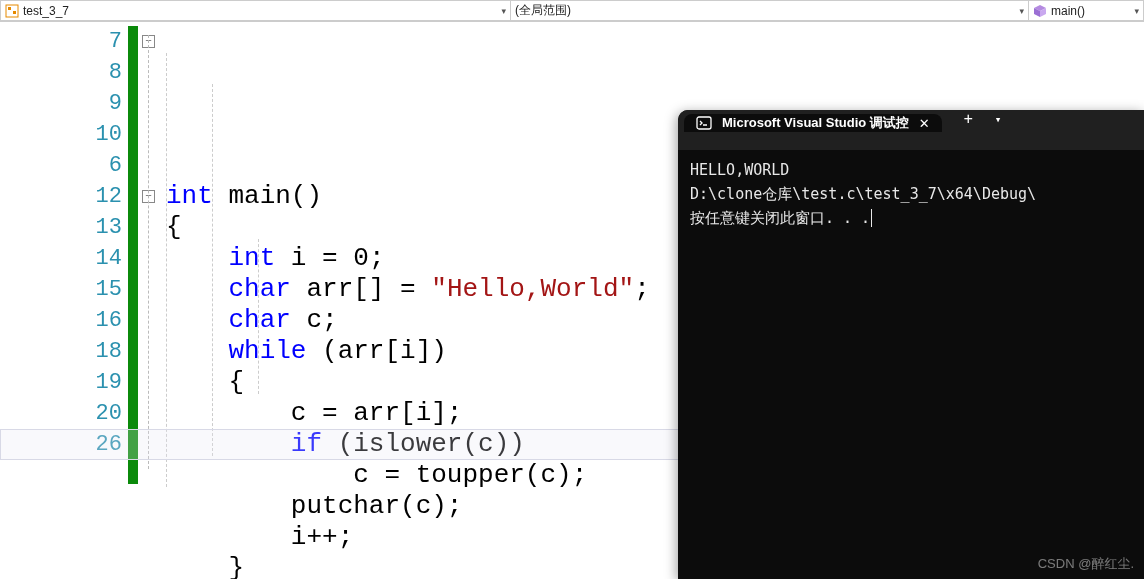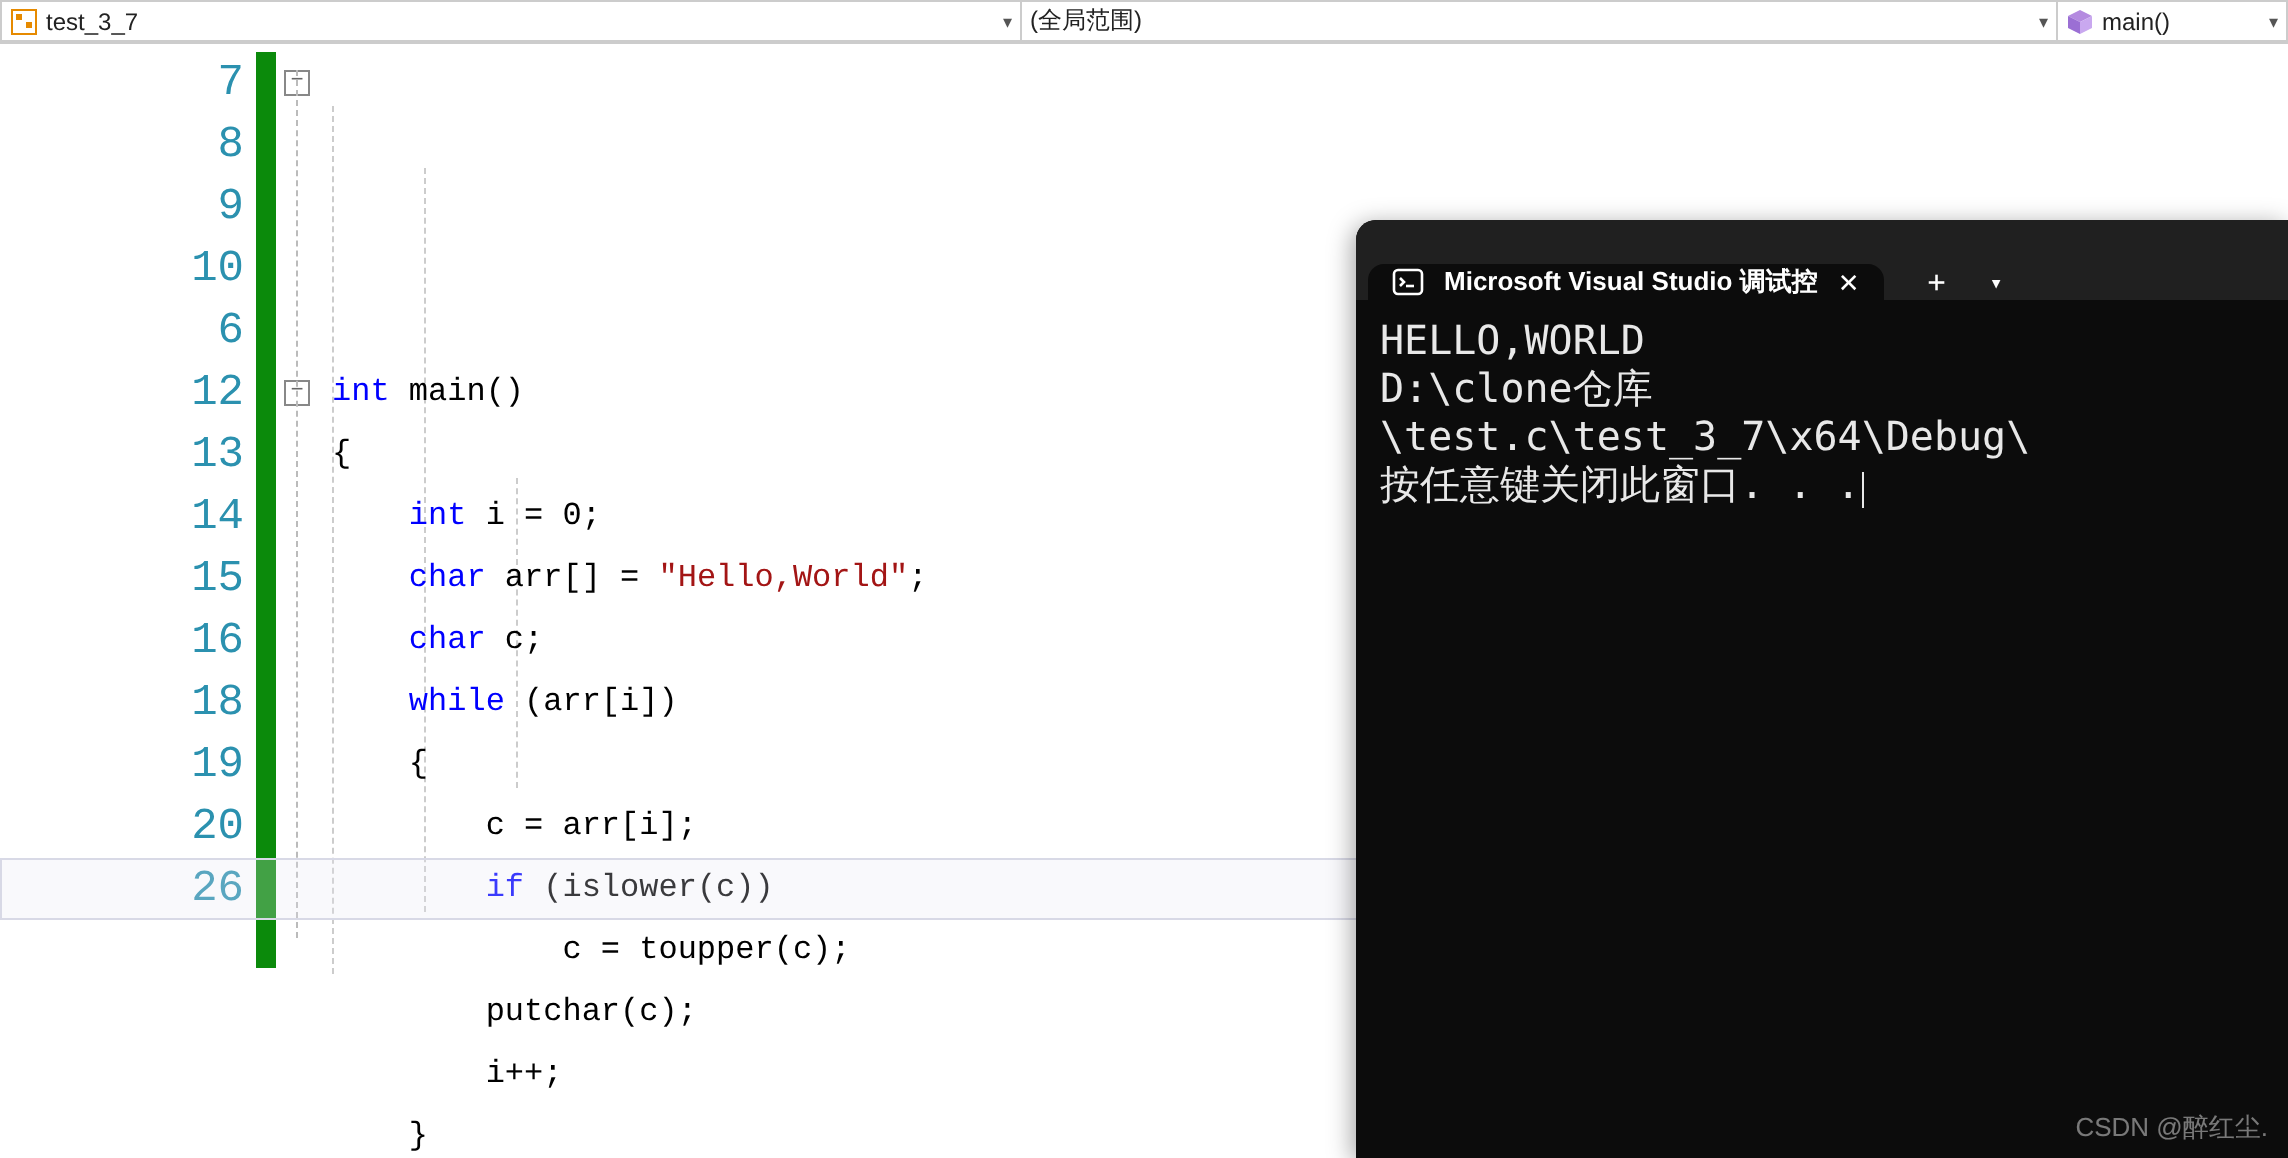--- a/index.html
+++ b/index.html
@@ -88,21 +88,21 @@
   }
   .fold-line {
     position: absolute;
     left: 10px;
     width: 0;
     border-left: 1px dashed #bbb;
   }
 
   .code {
     flex: 1;
-    font-size: 16px;
+    font-size: 26px;
     line-height: 31px;
     padding-top: 4px;
     white-space: pre;
     position: relative;
   }
   .code .row { height: 31px; position: relative; }
   .code .hl-row {
     position: absolute;
     left: -166px;
     right: 0;
@@ -136,21 +136,21 @@
     border-radius: 10px 0 0 0;
     box-shadow: -2px 2px 12px rgba(0,0,0,0.35);
     color: #ddd;
     font-family: Consolas, monospace;
     overflow: hidden;
   }
   .console-title {
     height: 40px;
     background: #202020;
     display: flex;
-    align-items: flex-end;
+    align-items: flex-start;
   }
   .tab {
     display: flex;
     align-items: center;
     background: #0c0c0c;
     padding: 0 12px;
     border-top-left-radius: 8px;
     border-top-right-radius: 8px;
     margin: 4px 0 0 6px;
     font-family: "Segoe UI", sans-serif;
@@ -168,21 +168,21 @@
     display: flex;
     align-items: center;
     gap: 22px;
     padding: 0 14px;
     margin-left: 8px;
     color: #fff;
     font-size: 15px;
   }
   .console-body {
     padding: 8px 12px;
-    font-size: 20px;
+    font-size: 15px;
     line-height: 24px;
     color: #e8e8e8;
   }
   .cursor {
     display: inline-block;
     width: 1px; height: 18px;
     background: #e8e8e8;
     vertical-align: text-bottom;
     margin-left: 1px;
   }

